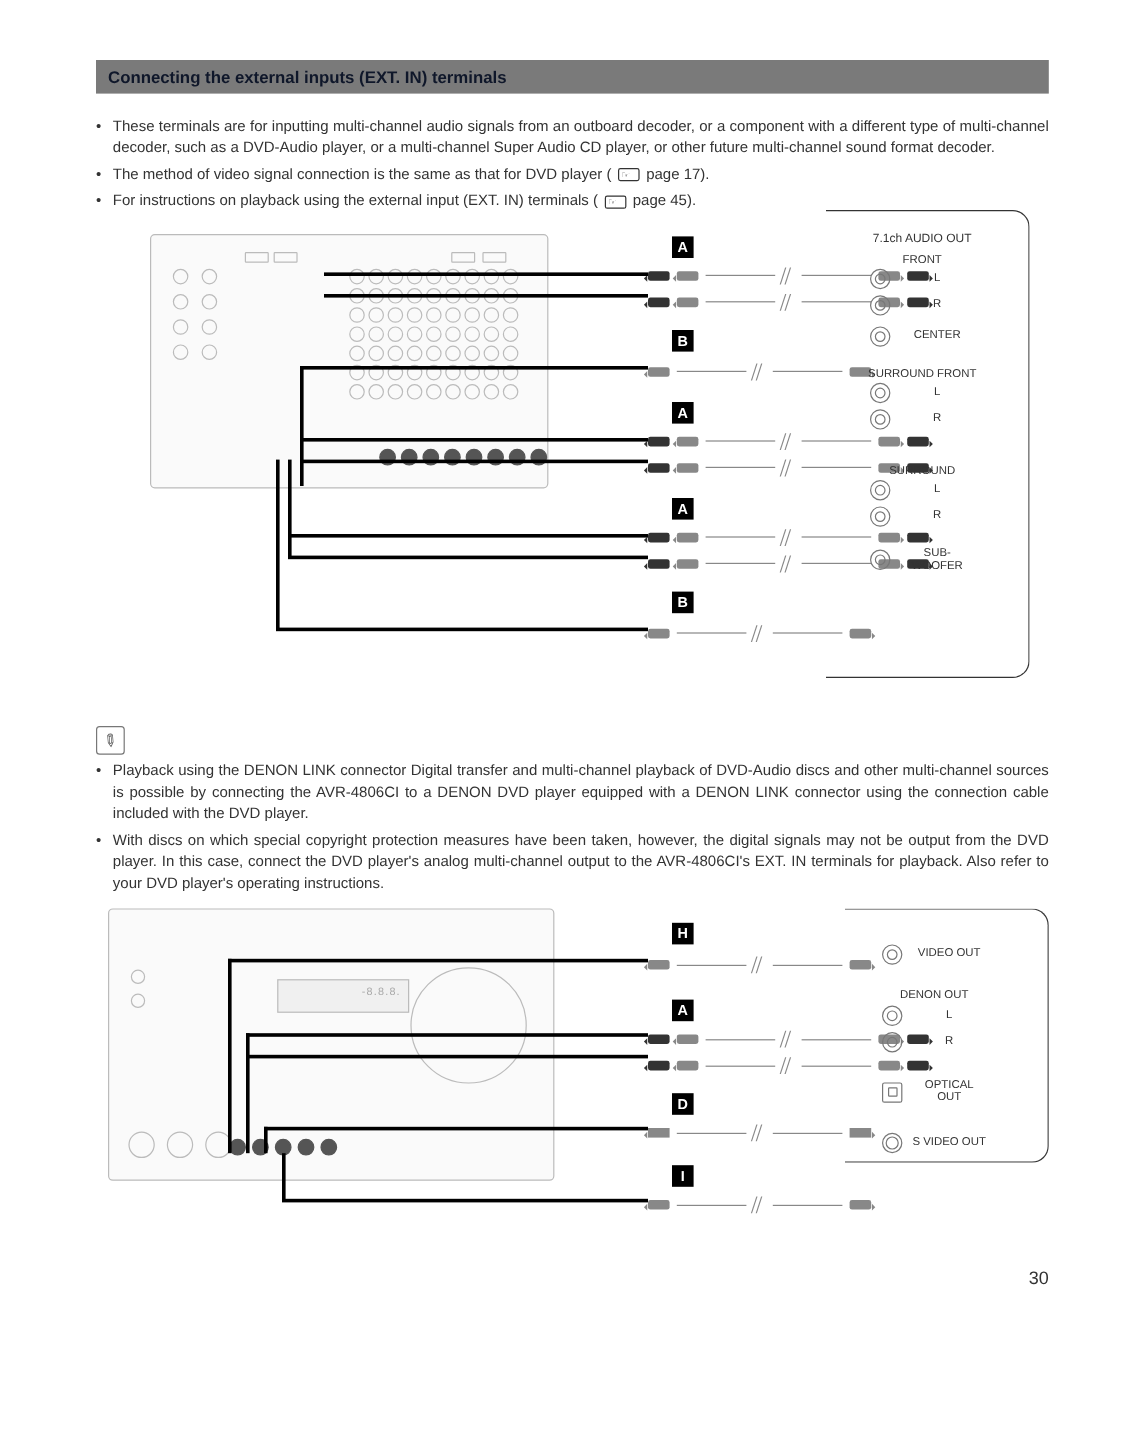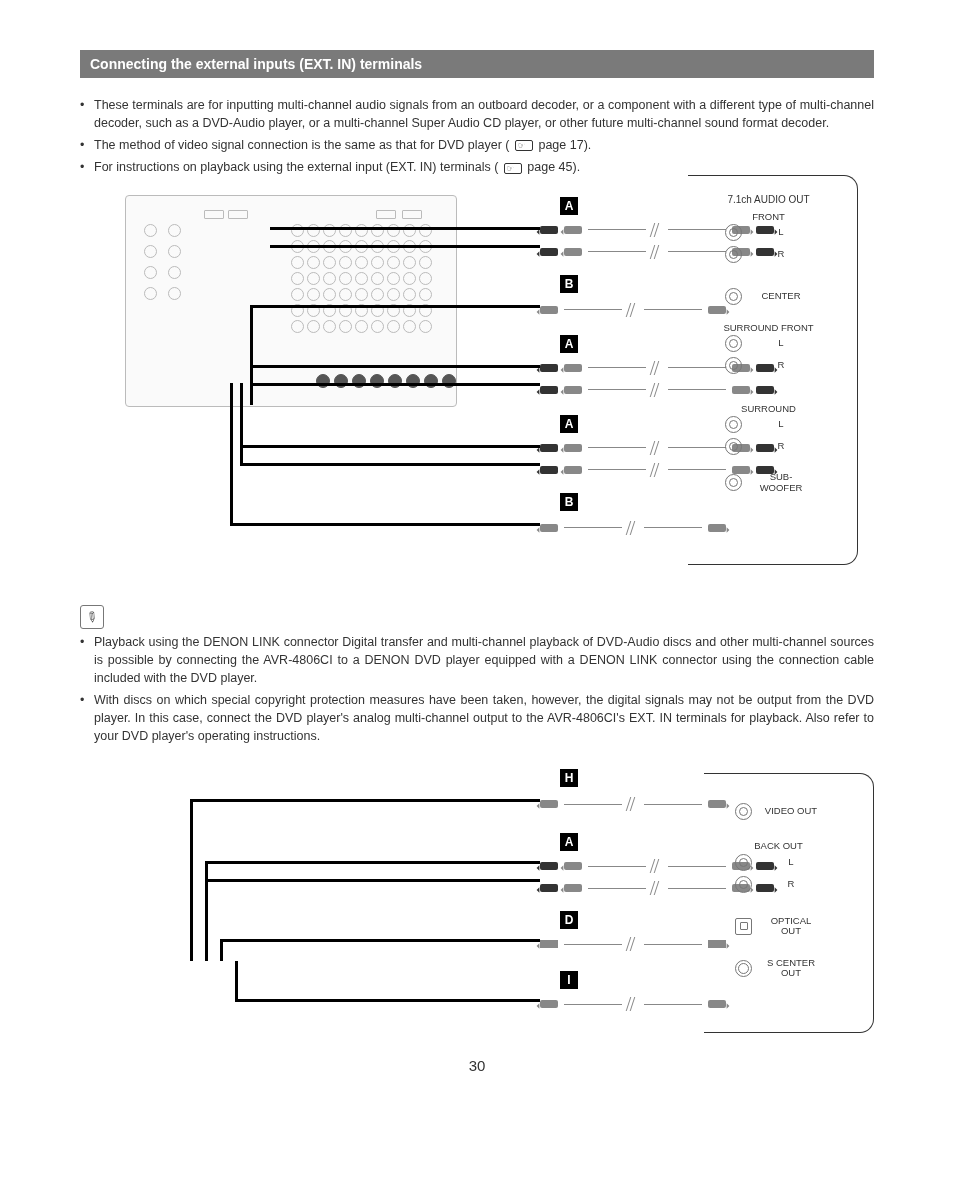--- a/index.html
+++ b/index.html
@@ -8,21 +8,21 @@
     font-family: Helvetica, Arial, sans-serif;
     color: #333;
     width: 954px;
   }
   .page {
     padding: 50px 80px 30px 80px;
     box-sizing: border-box;
   }
   .section-bar {
     background: #7a7a7a;
-    color: #ffffff;
+    color: #0f172a;
     font-weight: bold;
     padding: 6px 10px;
     font-size: 14px;
     margin-bottom: 18px;
   }
   .bullets {
     font-size: 12.5px;
     line-height: 1.45;
     text-align: justify;
     margin: 0 0 8px 0;
@@ -163,37 +163,37 @@
     position:absolute; left: 16px; bottom: 18px; display:flex; gap:10px;
   }
   .front-panel .knob-row .k {
     width:20px; height:20px; border:1px solid #bbb; border-radius:50%;
   }
   .front-panel .mini-jacks {
     position:absolute; left: 100px; bottom: 20px; display:flex; gap:5px;
   }
   .front-panel .mini-jacks .jack { width:12px; height:12px; border-color:#555; background:#555; }
   .dest-box2 {
-    position: absolute; right: 0; top: 16px;
+    position: absolute; right: 0; top: 0;
     width: 170px;
     border: 1.2px solid #333;
     border-left: none;
     border-radius: 0 14px 14px 0;
     padding: 22px 20px 22px 0;
     box-sizing: border-box;
-    height: 260px;
+    height: 212px;
   }
 
   .cable-line {
     position: absolute; background: #000; height: 3px;
   }
   .cable-v { width: 3px; }
 
   .pagenum {
-    text-align: center; font-size: 15px; margin-top: 30px;
+    text-align: right; font-size: 15px; margin-top: 30px;
   }
 
   .misc-lines {
     position:absolute; inset:0; pointer-events:none;
   }
   .thin-port {
     position:absolute; width:18px; height:7px; border:1px solid #bbb; border-radius:1px;
   }
 </style>
 </head>
@@ -435,21 +435,21 @@
         <div class="dest-row">
             <span class="rca"></span>
             <span class="dest-label">L</span>
           </div>
         <div class="dest-row">
             <span class="rca"></span>
             <span class="dest-label">R</span>
           </div>
       </div>
 
-      <div class="dest-group" style="margin-top:20px;">
+      <div class="dest-group" style="margin-top:4px;">
         <div class="dest-row">
             <span class="rca"></span>
             <span class="dest-label">CENTER</span>
           </div>
       </div>
 
       <div class="dest-group" style="margin-top:14px;">
         <div style="white-space:pre-line">SURROUND FRONT</div>
         <div class="dest-row">
             <span class="rca"></span>
@@ -486,20 +486,41 @@
   <div class="note-icon">
       <span>✎</span>
     </div>
   <ul class="bullets">
     <li>Playback using the DENON LINK connector Digital transfer and multi-channel playback of DVD-Audio discs and other multi-channel sources is possible by connecting the AVR-4806CI to a DENON DVD player equipped with a DENON LINK connector using the connection cable included with the DVD player.</li>
     <li>With discs on which special copyright protection measures have been taken, however, the digital signals may not be output from the DVD player. In this case, connect the DVD player's analog multi-channel output to the AVR-4806CI's EXT. IN terminals for playback. Also refer to your DVD player's operating instructions.</li>
   </ul>
 
 
   <div class="diagram2">
+    <div class="front-panel">
+      <div class="disc"></div>
+      <div class="display">-8.8.8.</div>
+      <div class="knob-row">
+        <div class="k"></div>
+          <div class="k"></div>
+          <div class="k"></div>
+      </div>
+      <div class="mini-jacks">
+        <div class="jack"></div>
+          <div class="jack"></div>
+          <div class="jack"></div>
+          <div class="jack"></div>
+          <div class="jack"></div>
+      </div>
+
+      <div style="position:absolute; left:18px; top:50px;">
+        <div class="k" style="width:10px;height:10px;border:1px solid #bbb;border-radius:50%;margin-bottom:8px;"></div>
+        <div class="k" style="width:10px;height:10px;border:1px solid #bbb;border-radius:50%;margin-bottom:8px;"></div>
+      </div>
+    </div>
 
     <div class="tag" style="left:480px; top:12px;">H</div>
     <div class="tag" style="left:480px; top:76px;">A</div>
     <div class="tag" style="left:480px; top:154px;">D</div>
     <div class="tag" style="left:480px; top:214px;">I</div>
 
     <div class="cable-wrap" style="top:36px;">
       <div class="cable-row">
           <span class="plug"></span>
           <span class="wire"></span>
@@ -560,39 +581,39 @@
     </div>
 
     <div class="dest-box2">
       <div class="dest-group">
         <div class="dest-row">
             <span class="rca"></span>
             <span class="dest-label" style="white-space:pre-line">VIDEO OUT</span>
           </div>
       </div>
       <div class="dest-group" style="margin-top:18px;">
-        <div style="font-size:9.5px;">BACK OUT</div>
+        <div style="font-size:9.5px;">DENON OUT</div>
         <div class="dest-row">
             <span class="rca"></span>
             <span class="dest-label">L</span>
           </div>
         <div class="dest-row">
             <span class="rca"></span>
             <span class="dest-label">R</span>
           </div>
       </div>
       <div class="dest-group" style="margin-top:20px;">
         <div class="dest-row">
             <span class="rca sq"></span>
             <span class="dest-label" style="white-space:pre-line">OPTICAL OUT</span>
           </div>
       </div>
       <div class="dest-group" style="margin-top:20px;">
         <div class="dest-row">
             <span class="rca sv"></span>
-            <span class="dest-label" style="white-space:pre-line">S CENTER OUT</span>
+            <span class="dest-label" style="white-space:pre-line">S VIDEO OUT</span>
           </div>
       </div>
     </div>
   </div>
 
   <div class="pagenum">30</div>
 </div>
 
 </body></html>

